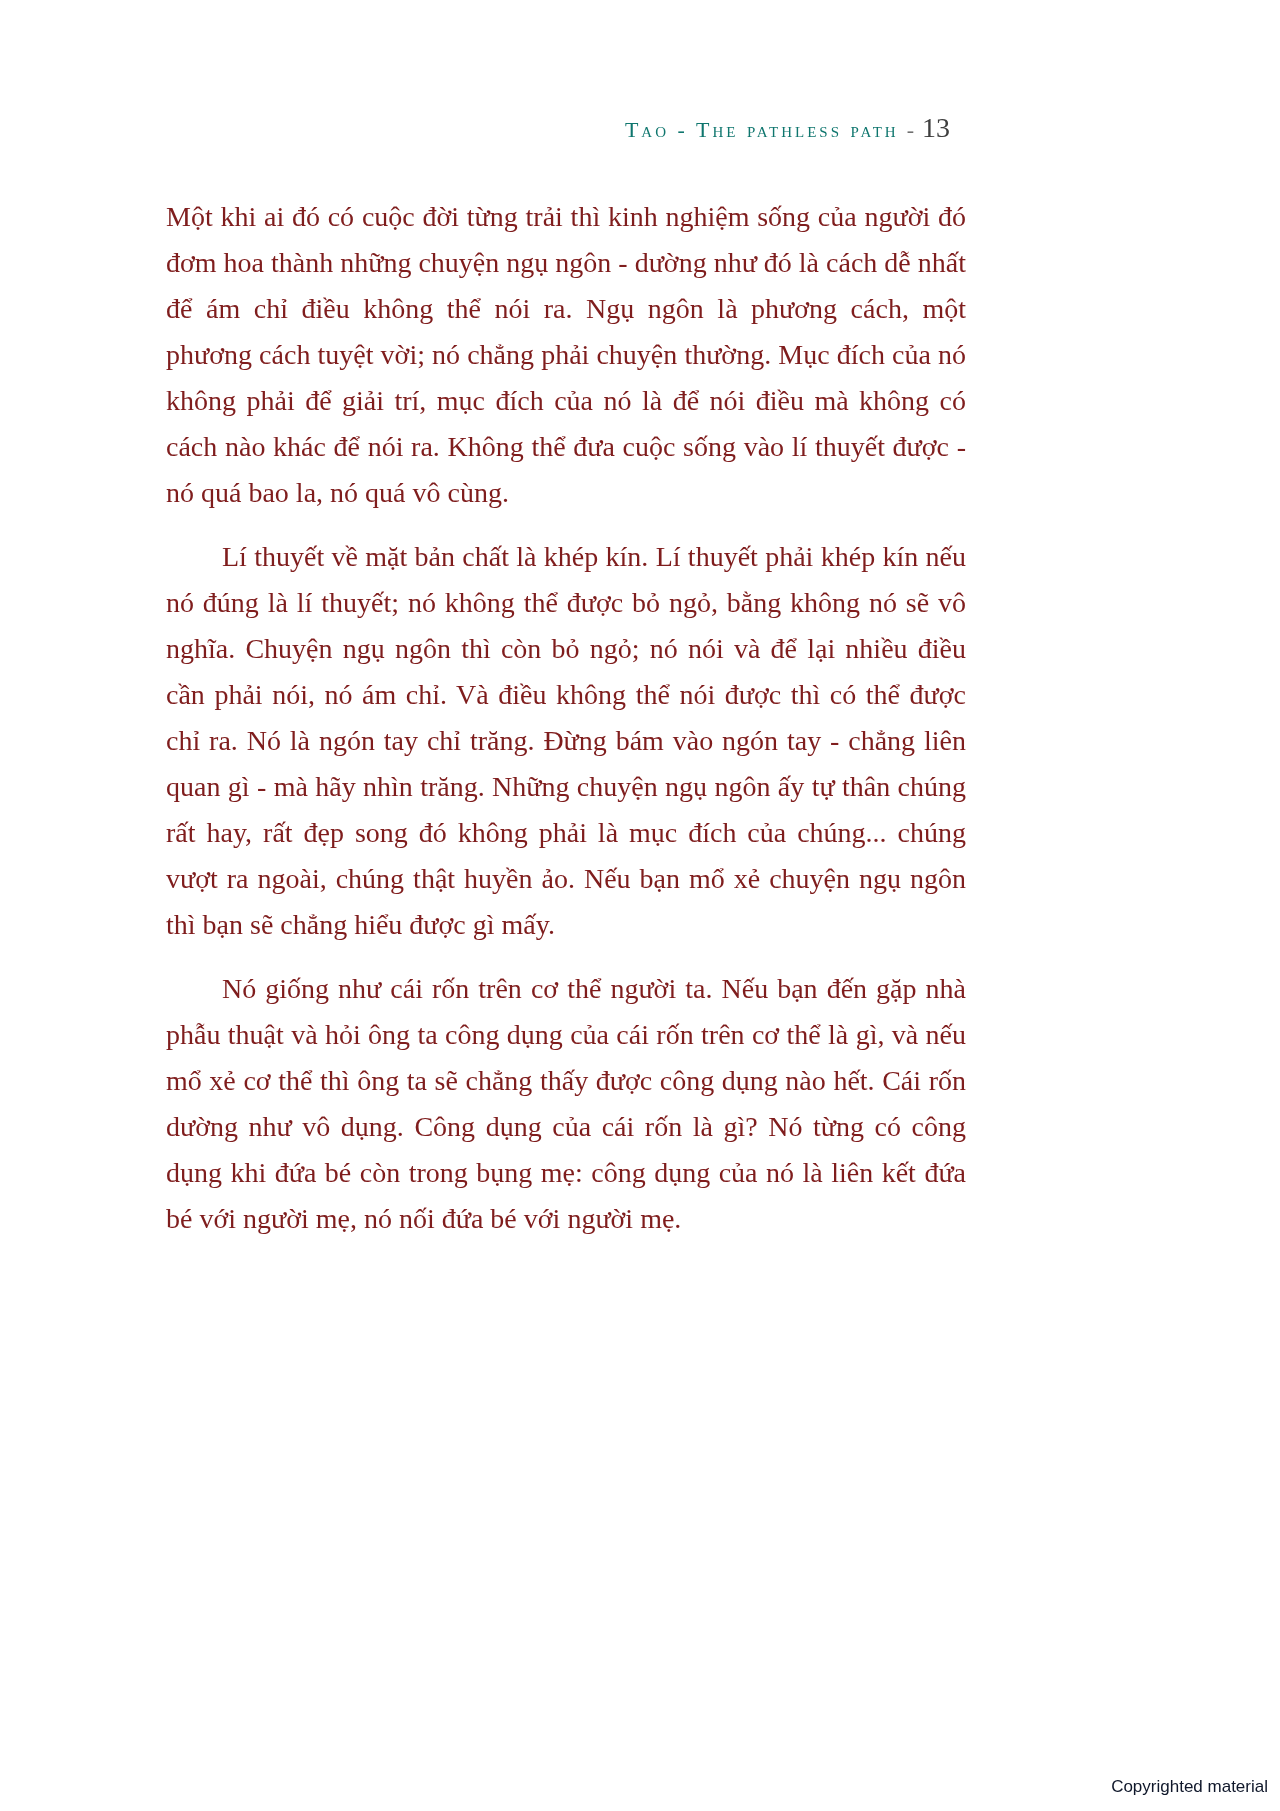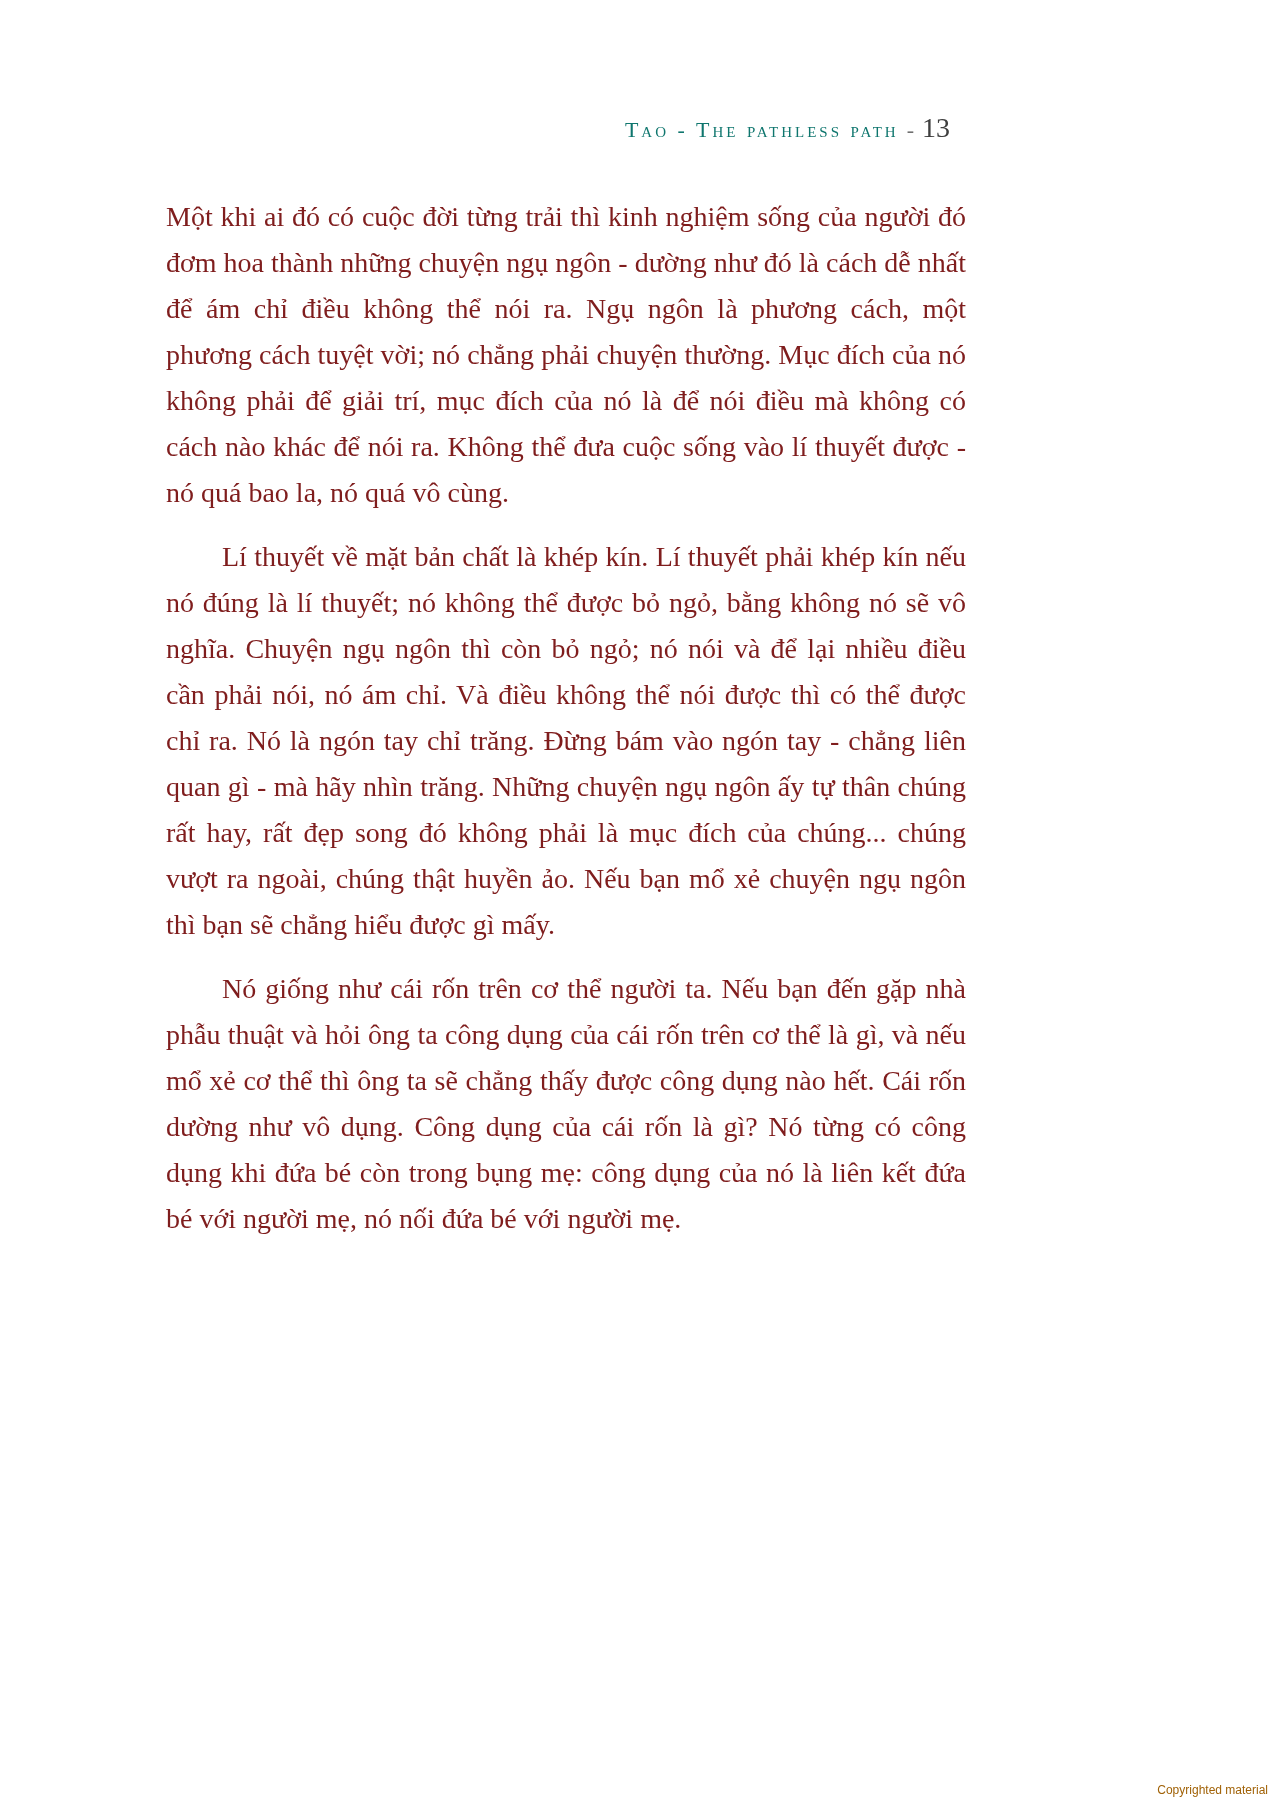--- a/index.html
+++ b/index.html
@@ -60,22 +60,22 @@
     margin-top: 18px;
   }
   .para.indent {
     text-indent: 56px;
   }
   .watermark {
     position: absolute;
     right: 12px;
     bottom: 14px;
     font-family: "Liberation Sans", "DejaVu Sans", sans-serif;
-    font-size: 12px;
-    color: #a16207;
+    font-size: 17px;
+    color: #0f172a;
   }
 </style>
 </head>
 <body>
 
 <div class="page">
 
   <div class="running-header">
     <span class="running-title">Tao - The pathless path</span><span class="header-sep">-</span><span class="page-number">13</span>
   </div>

